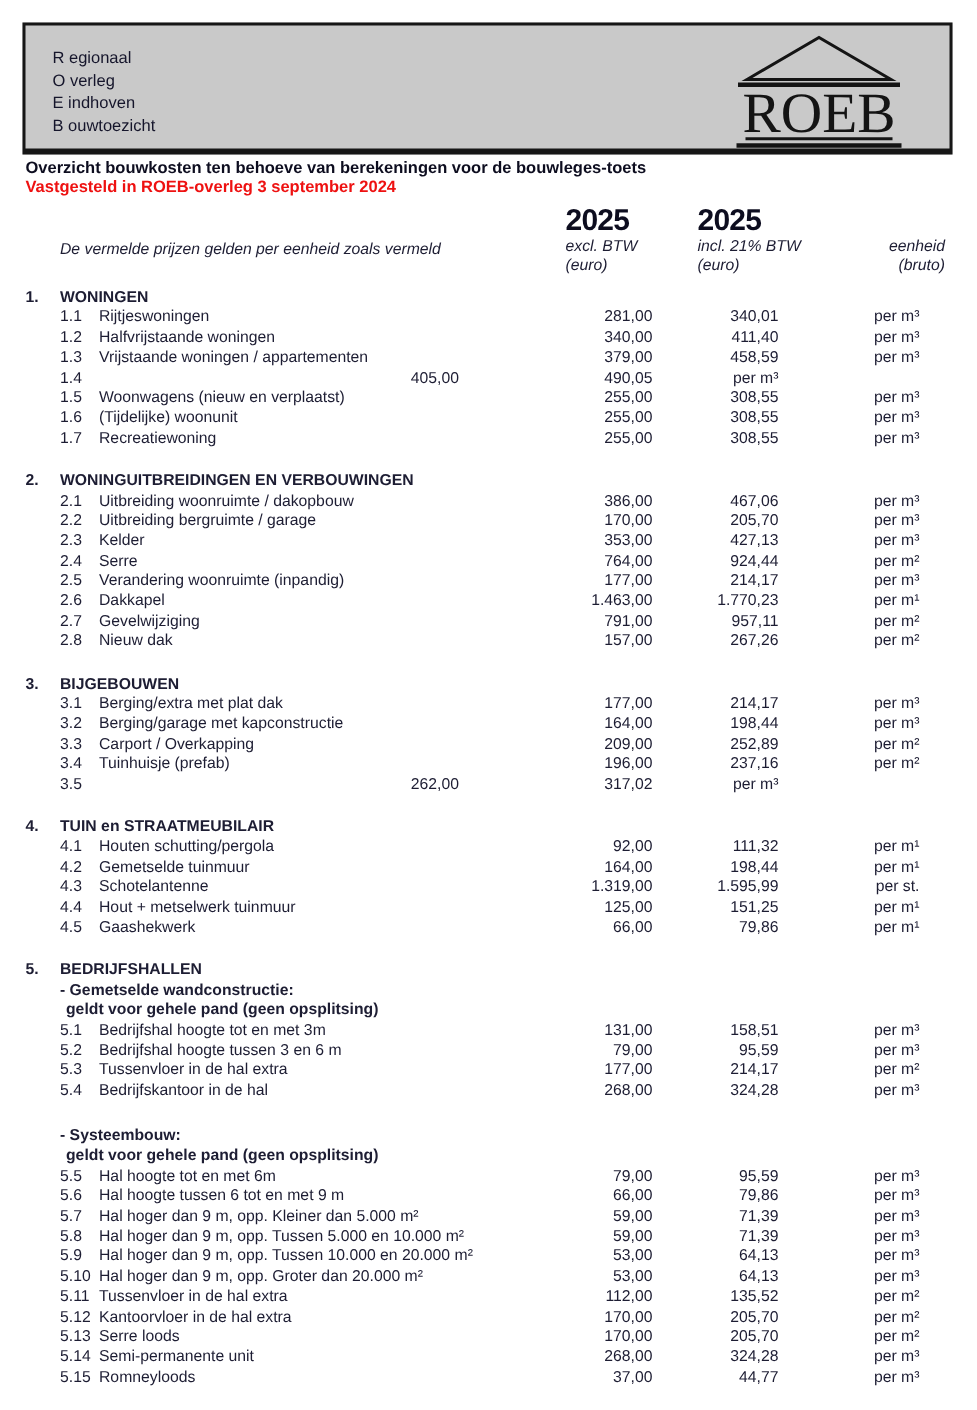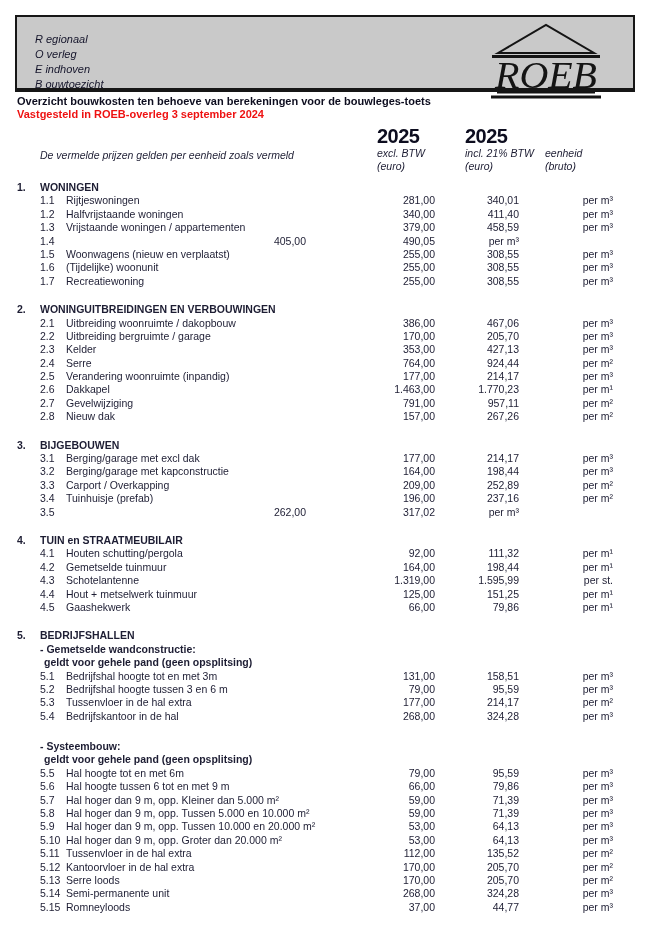--- a/index.html
+++ b/index.html
@@ -4,40 +4,39 @@
 <style>
   html,body { margin:0; padding:0; background:#ffffff; }
   .page {
     position:relative; width:651px; height:940px; box-sizing:border-box;
     padding:15px 0 0 17px; background:#ffffff;
     font-family:"Liberation Sans", sans-serif; color:#1d1d33;
   }
 
   
   .header-box {
-    position:relative; margin-left:-2px; width:620px; height:77px;
+    position:relative; margin-left:-2px; width:620px; height:88px;
     background:#c9c9c9; border:2px solid #161616; border-bottom-width:4px;
     box-sizing:border-box;
-    font-style:italic;
   }
   .org-lines { position:absolute; left:18px; top:15px; font-size:11px; line-height:15px; color:#15152b; }
   .logo { position:absolute; right:26px; top:5px; }
 
   
   .doc-title { margin-top:3px; font-size:11px; font-weight:bold; color:#0d0d1f; line-height:13px; }
   .doc-adopted { font-size:11px; font-weight:bold; line-height:13px; }
 
   
   .col-header { position:relative; height:48px; margin-top:4px; font-size:10.5px; }
   .year-block { position:absolute; top:0; text-align:left; }
   .year { font-size:20px; font-weight:bold; line-height:22px; letter-spacing:-0.5px; color:#0d0d1f; }
   .colsub { font-style:italic; line-height:12.5px; }
   .yb1 { left:360px; width:86px; }
   .yb2 { left:448px; width:100px; }
-  .unit-block { position:absolute; left:528px; width:85px; top:22px; text-align:left; font-style:italic; line-height:12.5px; }
+  .unit-block { position:absolute; left:528px; width:85px; top:22px; text-align:right; font-style:italic; line-height:12.5px; }
   .note { position:absolute; left:23px; top:24px; font-style:italic; }
 
   
   .row {
     display:grid; grid-template-columns:23px 26px 240px 129px 84px 94px;
     font-size:10.5px; line-height:13.4px; height:13.4px; white-space:nowrap;
   }
   .row.head, .row.subrow { grid-template-columns:23px 1fr; font-weight:bold; }
   .row.subrow.indent .c-subtitle { padding-left:4px; }
   .c-excl, .c-incl, .c-unit { text-align:right; }
@@ -227,21 +226,21 @@
       </div>
       <div class="section">
         <div class="row head">
           <div class="c-secnum">3.</div>
           <div class="c-title">BIJGEBOUWEN</div>
         </div>
         <div class="group">
           <div class="row">
             <div class="c-secnum"></div>
             <div class="c-itemnum">3.1</div>
-            <div class="c-label">Berging/garage met excl dak</div>
+            <div class="c-label">Berging/extra met plat dak</div>
             <div class="c-excl">177,00</div>
             <div class="c-incl">214,17</div>
             <div class="c-unit">per m³</div>
           </div>
           <div class="row">
             <div class="c-secnum"></div>
             <div class="c-itemnum">3.2</div>
             <div class="c-label">Berging/garage met kapconstructie</div>
             <div class="c-excl">164,00</div>
             <div class="c-incl">198,44</div>

